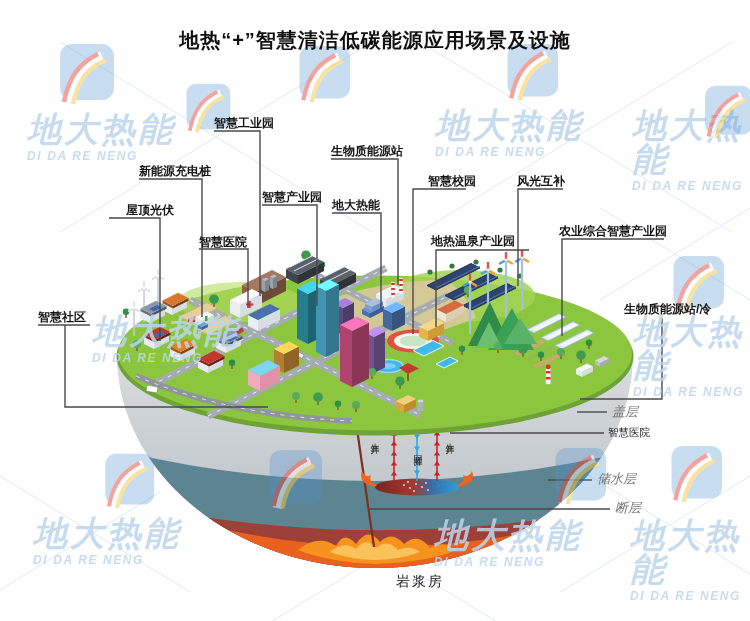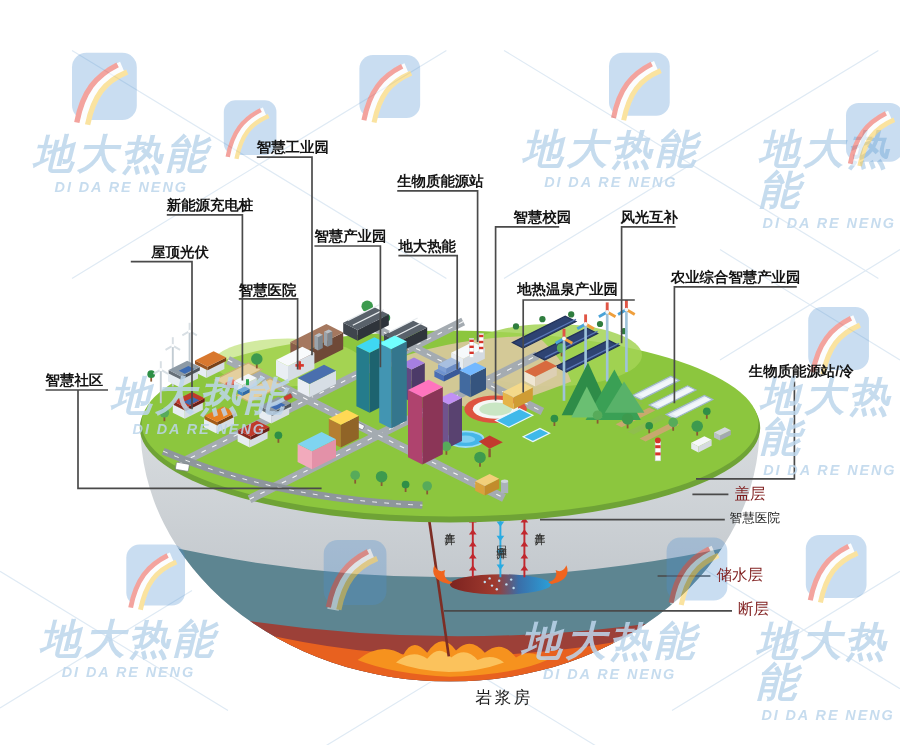--- a/index.html
+++ b/index.html
@@ -3,27 +3,27 @@
 <meta charset="utf-8">
 <style>
   html,body{margin:0;padding:0;background:#fff;}
   .stage{position:relative;width:750px;height:621px;background:#ffffff;overflow:hidden;
          font-family:"Liberation Sans","DejaVu Sans",sans-serif;}
   svg{display:block}
   #art{position:absolute;left:0;top:0;z-index:10;}
   .wm-layer{position:absolute;left:0;top:0;width:750px;height:621px;z-index:20;pointer-events:none;}
   .wm{position:absolute;opacity:.85;}
   .wm .cn{display:block;font-size:34px;font-weight:bold;font-style:italic;letter-spacing:3px;line-height:1;}
-  .wm .en{display:block;font-size:12px;font-weight:bold;font-style:italic;letter-spacing:1.6px;margin-top:3px;text-align:center;}
+  .wm .en{display:block;font-size:12px;font-weight:bold;font-style:italic;letter-spacing:1.6px;margin-top:3px;}
   .logo{position:absolute;opacity:.5;}
   .labels{position:absolute;left:0;top:0;width:750px;height:621px;z-index:30;pointer-events:none;}
   .ttl{position:absolute;left:0;right:0;top:27px;text-align:center;font-size:20px;font-weight:bold;
        color:#101010;letter-spacing:1px;}
   .lbl{position:absolute;font-size:12px;font-weight:bold;color:#141414;white-space:nowrap;line-height:1.1;}
-  .lbl.geo{font-weight:normal;font-size:13px;color:#7f1d1d;}
+  .lbl.geo{font-weight:normal;font-size:13px;color:#737373;font-style:italic;}
   .lbl.small{font-weight:normal;font-size:10.5px;color:#1c1c1c;}
   .lbl.magma{font-weight:normal;font-size:14px;color:#1c1c1c;letter-spacing:2px;margin-left:44px;}
   .well{position:absolute;writing-mode:vertical-rl;text-orientation:upright;font-size:9px;color:#30302e;
         letter-spacing:1px;line-height:1;}
 </style>
 </head>
 <body>
 
 <div class="stage">
 
@@ -471,20 +471,21 @@
       </svg>
     <svg class="logo" style="left:548px;top:446px" width="60" height="60">
         <use href="#logoSym"></use>
       </svg>
     <svg class="logo" style="left:664px;top:444px" width="60" height="60">
         <use href="#logoSym"></use>
       </svg>
   </div>
 
   <div class="labels">
+    <div class="ttl">地热“+”智慧清洁低碳能源应用场景及设施</div>
 
     <div class="lbl" style="left:214px;top:117px">智慧工业园</div>
     <div class="lbl" style="left:139px;top:165px">新能源充电桩</div>
     <div class="lbl" style="left:126px;top:204px">屋顶光伏</div>
     <div class="lbl" style="left:199px;top:236px">智慧医院</div>
     <div class="lbl" style="left:262px;top:191px">智慧产业园</div>
     <div class="lbl" style="left:331px;top:145px">生物质能源站</div>
     <div class="lbl" style="left:332px;top:199px">地大热能</div>
     <div class="lbl" style="left:428px;top:175px">智慧校园</div>
     <div class="lbl" style="left:517px;top:175px">风光互补</div>

